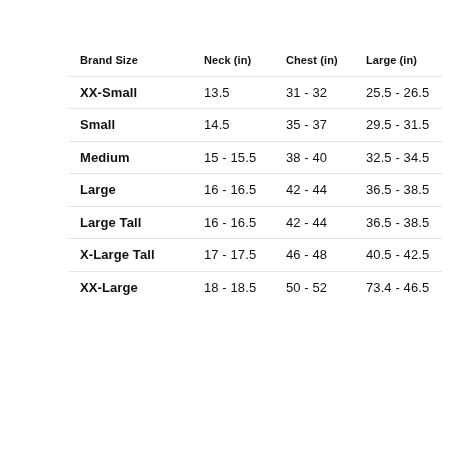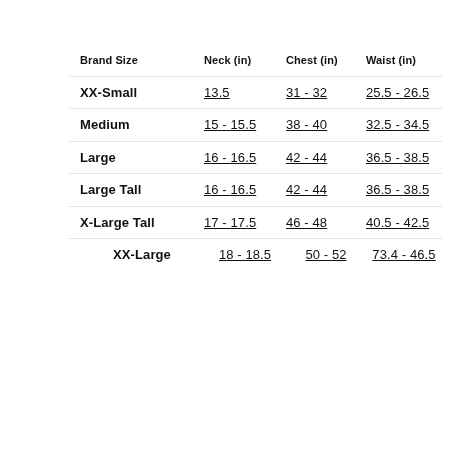--- a/index.html
+++ b/index.html
@@ -44,53 +44,58 @@
     font-size: 13px;
     letter-spacing: 0.1px;
   }
   table.size-chart thead th {
     font-weight: bold;
     font-size: 11px;
     border-bottom: 1px solid #e3e3e3;
   }
   table.size-chart tbody tr:last-child td {
     border-bottom: none;
-    text-align: center;
   }
   .col-size   { width: 124px; padding-left: 11px !important; }
   .col-neck   { width: 82px; }
   .col-chest  { width: 80px; }
   .col-waist  { width: 76px; }
   td.rowhead {
     font-weight: bold;
     padding-left: 11px !important;
   }
   thead th.col-size { padding-left: 11px !important; }
-  .cell-val { font-weight: normal; text-decoration: underline; }
+  .cell-val { font-weight: normal; }
 </style>
 </head>
 <body>
 
 <div class="page">
   <div class="table-wrap">
     <table class="size-chart">
       <thead>
         <tr>
           <th class="col-size">Brand Size</th>
           <th class="col-neck">Neck (in)</th>
           <th class="col-chest">Chest (in)</th>
-          <th class="col-waist">Waist (in)</th>
+          <th class="col-waist">Large (in)</th>
         </tr>
       </thead>
       <tbody>
         <tr>
           <td class="rowhead">XX-Small</td>
           <td class="cell-val">13.5</td>
           <td class="cell-val">31 - 32</td>
           <td class="cell-val">25.5 - 26.5</td>
+        </tr>
+        <tr>
+          <td class="rowhead">Small</td>
+          <td class="cell-val">14.5</td>
+          <td class="cell-val">35 - 37</td>
+          <td class="cell-val">29.5 - 31.5</td>
         </tr>
         <tr>
           <td class="rowhead">Medium</td>
           <td class="cell-val">15 - 15.5</td>
           <td class="cell-val">38 - 40</td>
           <td class="cell-val">32.5 - 34.5</td>
         </tr>
         <tr>
           <td class="rowhead">Large</td>
           <td class="cell-val">16 - 16.5</td>

